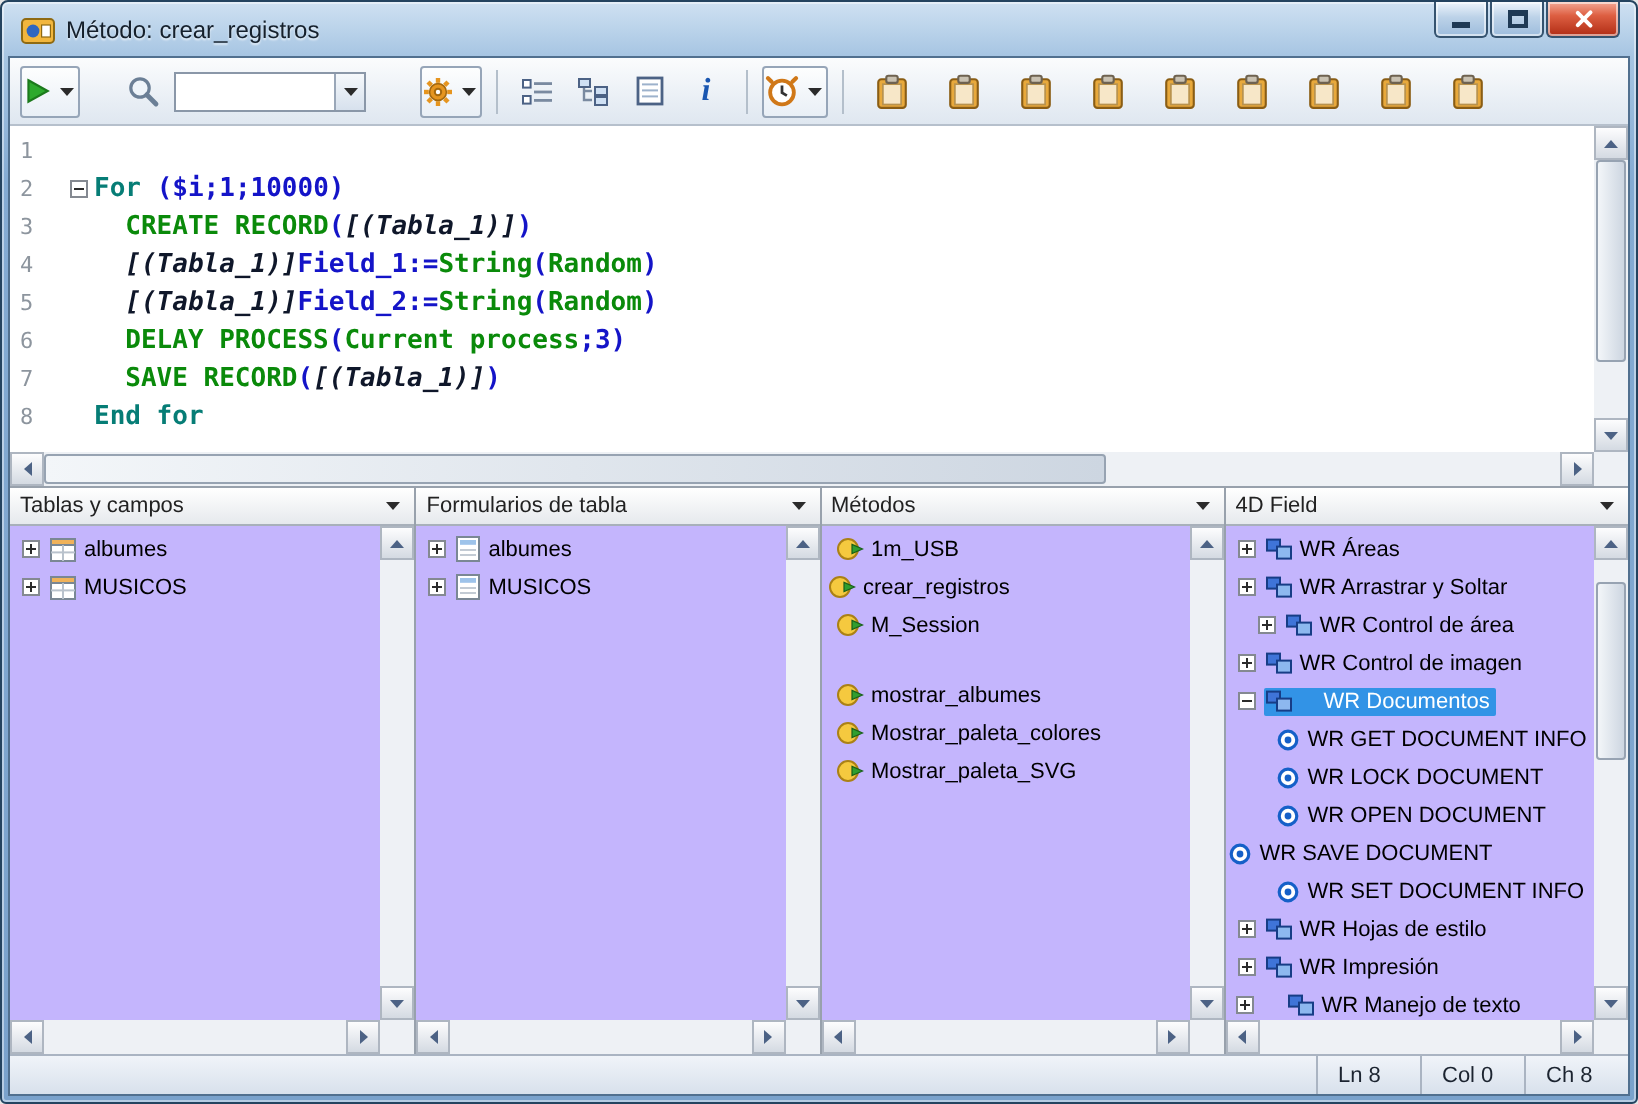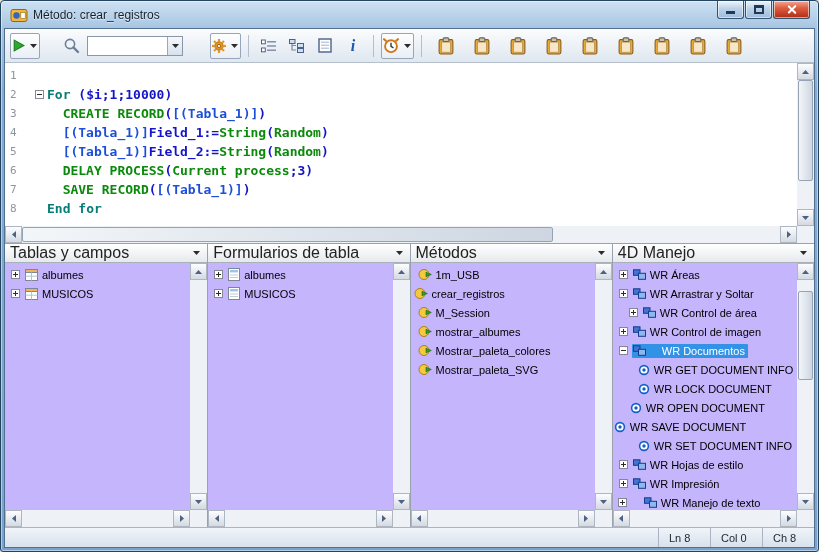--- a/index.html
+++ b/index.html
@@ -43,41 +43,41 @@
   .editor{height:181px;flex:none;border-bottom:1px solid #98a1ac;background:#fff;
     display:grid;grid-template-columns:1fr 17px;grid-template-rows:1fr 17px;}
   .code-wrap{overflow:hidden;display:flex;background:#fff;}
   .gutter{width:26px;flex:none;padding-top:3px;}
   .ln{height:19px;font:11px "DejaVu Sans Mono",monospace;color:#8d959e;padding-left:5px;line-height:19px;}
   .code-lines{flex:1;padding-top:3px;overflow:hidden;}
   .code-line{height:19px;display:flex;align-items:center;font:bold 13px "DejaVu Sans Mono",monospace;white-space:pre;}
   .fold-col{width:16px;flex:none;display:flex;align-items:center;justify-content:center;}
   .tk-kw{color:#067d76;}
   .tk-cmd{color:#0a8a0a;}
-  .tk-tbl{color:#1d4ed8;}
+  .tk-tbl{color:#0f172a;font-style:italic;}
   .tk-pl{color:#1414c8;}
 
   
   .sb{background:#eef1f5;display:flex;}
   .sb.v{flex-direction:column;width:17px;height:100%;}
   .sb.h{flex-direction:row;height:17px;width:100%;}
   .sb-btn{width:17px;height:17px;flex:none;background:linear-gradient(#fdfdfe,#d4dae2);
     border:1px solid #aeb6c1;display:flex;align-items:center;justify-content:center;}
   .sb-track{flex:1;position:relative;}
   .sb-thumb{position:absolute;background:linear-gradient(90deg,#f3f6f9,#cdd6e1);border:1px solid #97a3b2;border-radius:2px;}
   .sb.v .sb-thumb{left:1px;right:1px;}
   .sb.h .sb-thumb{top:1px;bottom:1px;}
   .sb-corner{background:#eef1f5;}
 
   
   .panes{flex:1;display:grid;grid-template-columns:1fr 1fr 1fr 1fr;overflow:hidden;background:#fff;}
   .pane{display:grid;grid-template-rows:19px 1fr 17px;grid-template-columns:1fr 17px;border-left:1px solid #98a1ac;overflow:hidden;}
   .pane:first-child{border-left:none;}
   .pane-header{grid-column:1/3;display:flex;align-items:center;background:linear-gradient(#ffffff,#e6e9ed);
-    border-bottom:1px solid #a8b0ba;padding:0 5px;font-size:16px;color:#222;}
+    border-bottom:1px solid #a8b0ba;padding:0 5px;font-size:11px;color:#222;}
   .pane-title{flex:1;white-space:nowrap;overflow:hidden;}
   .pane-arrow{flex:none;display:flex;align-items:center;padding:0 2px;}
   .pane-list{overflow:hidden;background:#c4b5fd;padding-top:2px;}
   .row{height:19px;display:flex;align-items:center;font-size:11px;color:#000;white-space:nowrap;overflow:hidden;}
   .exp{width:9px;height:9px;flex:none;margin-right:4px;display:flex;align-items:center;justify-content:center;}
   .itemc{display:flex;align-items:center;padding:1px 3px 1px 1px;border-radius:1px;}
   .row-ic{flex:none;margin-right:4px;display:flex;align-items:center;}
   .row.sel .itemc{background:#3293e6;color:#fff;gap:12px;}
 
   
@@ -554,21 +554,21 @@
               <span class="itemc" data-name="list-item-content">
                 <span class="row-ic" data-name="method-icon">
                   <svg width="14" height="13" viewBox="0 0 14 13">
                     <circle cx="6" cy="6.5" r="5" fill="#f5c93f" stroke="#ab8115"></circle>
                     <path d="M8 4.2l5.3 2.3L8 8.8z" fill="#2f9e2f" stroke="#186018" stroke-width="0.6"></path>
                   </svg>
                 </span>
                 <span class="row-lb" data-name="list-item-label">M_Session</span>
               </span>
             </div>
-            <div class="row" data-name="list-item" style="padding-left: 6px;">
+            <div class="row" data-name="list-item" style="padding-left: 6px; margin-top: 16px;">
               <span class="itemc" data-name="list-item-content">
                 <span class="row-ic" data-name="method-icon">
                   <svg width="14" height="13" viewBox="0 0 14 13">
                     <circle cx="6" cy="6.5" r="5" fill="#f5c93f" stroke="#ab8115"></circle>
                     <path d="M8 4.2l5.3 2.3L8 8.8z" fill="#2f9e2f" stroke="#186018" stroke-width="0.6"></path>
                   </svg>
                 </span>
                 <span class="row-lb" data-name="list-item-label">mostrar_albumes</span>
               </span>
             </div>
@@ -618,21 +618,21 @@
             <div class="sb-btn" data-name="scroll-right-icon">
               <svg width="4" height="7" viewBox="0 0 4 7">
                 <path d="M0 0v7l4-3.5z" fill="#4c6285"></path>
               </svg>
             </div>
           </div>
           <div class="sb-corner" data-name="scrollbar-corner"></div>
         </div>
         <div class="pane" data-name="pane-4d-write">
           <div class="pane-header" data-name="pane-4d-write-header">
-            <span class="pane-title" data-name="pane-title">4D Manejo</span>
+            <span class="pane-title" data-name="pane-title">4D Field</span>
             <span class="pane-arrow" data-name="chevron-down-icon">
               <svg width="7" height="4" viewBox="0 0 7 4">
                 <path d="M0 0h7L3.5 4z" fill="#2b2b2b"></path>
               </svg>
             </span>
           </div>
           <div class="pane-list" data-name="list">
             <div class="row" data-name="list-item" style="padding-left: 6px;">
               <span class="exp" data-name="expand-plus-icon">
                 <svg width="9" height="9" viewBox="0 0 9 9">
@@ -737,21 +737,21 @@
               <span class="itemc" data-name="list-item-content">
                 <span class="row-ic" data-name="wr-cmd-icon">
                   <svg width="12" height="12" viewBox="0 0 12 12">
                     <circle cx="6" cy="6" r="4.4" fill="#fff" stroke="#1560c8" stroke-width="1.6"></circle>
                     <circle cx="6" cy="6" r="1.7" fill="#1560c8"></circle>
                   </svg>
                 </span>
                 <span class="row-lb" data-name="list-item-label">WR LOCK DOCUMENT</span>
               </span>
             </div>
-            <div class="row" data-name="list-item" style="padding-left: 16px;">
+            <div class="row" data-name="list-item" style="padding-left: 24px;">
               <span class="itemc" data-name="list-item-content">
                 <span class="row-ic" data-name="wr-cmd-icon">
                   <svg width="12" height="12" viewBox="0 0 12 12">
                     <circle cx="6" cy="6" r="4.4" fill="#fff" stroke="#1560c8" stroke-width="1.6"></circle>
                     <circle cx="6" cy="6" r="1.7" fill="#1560c8"></circle>
                   </svg>
                 </span>
                 <span class="row-lb" data-name="list-item-label">WR OPEN DOCUMENT</span>
               </span>
             </div>

